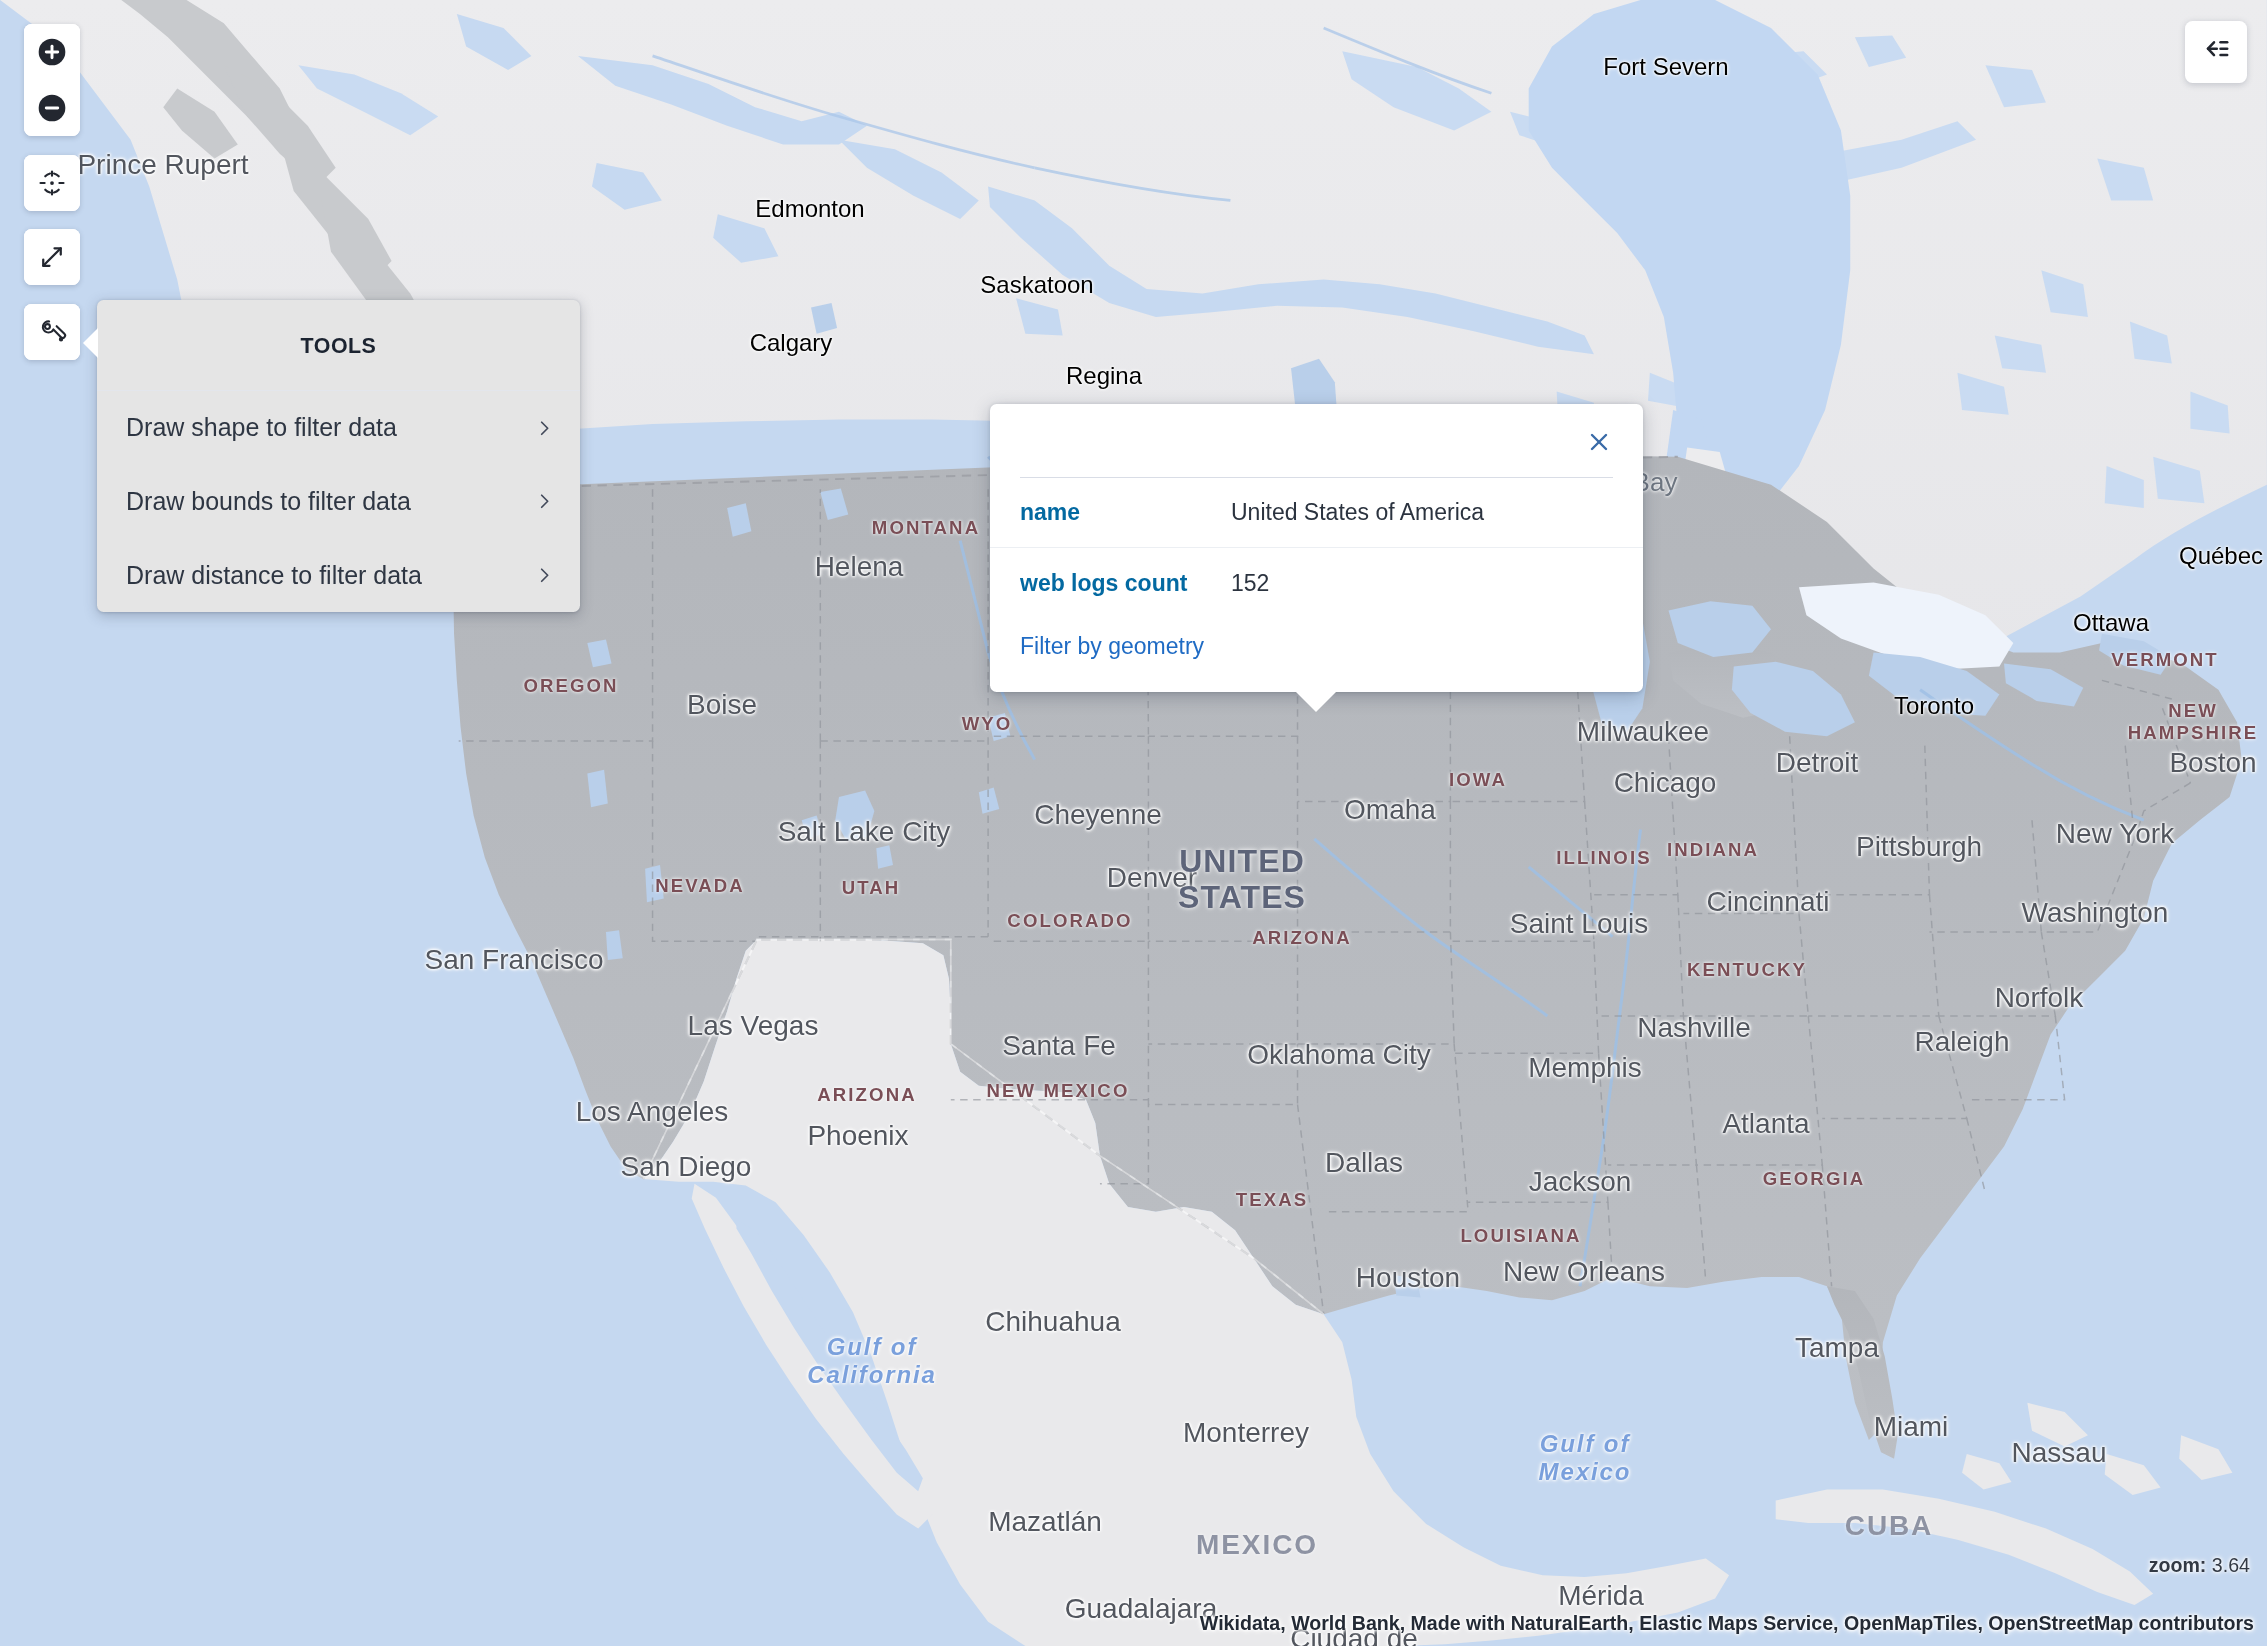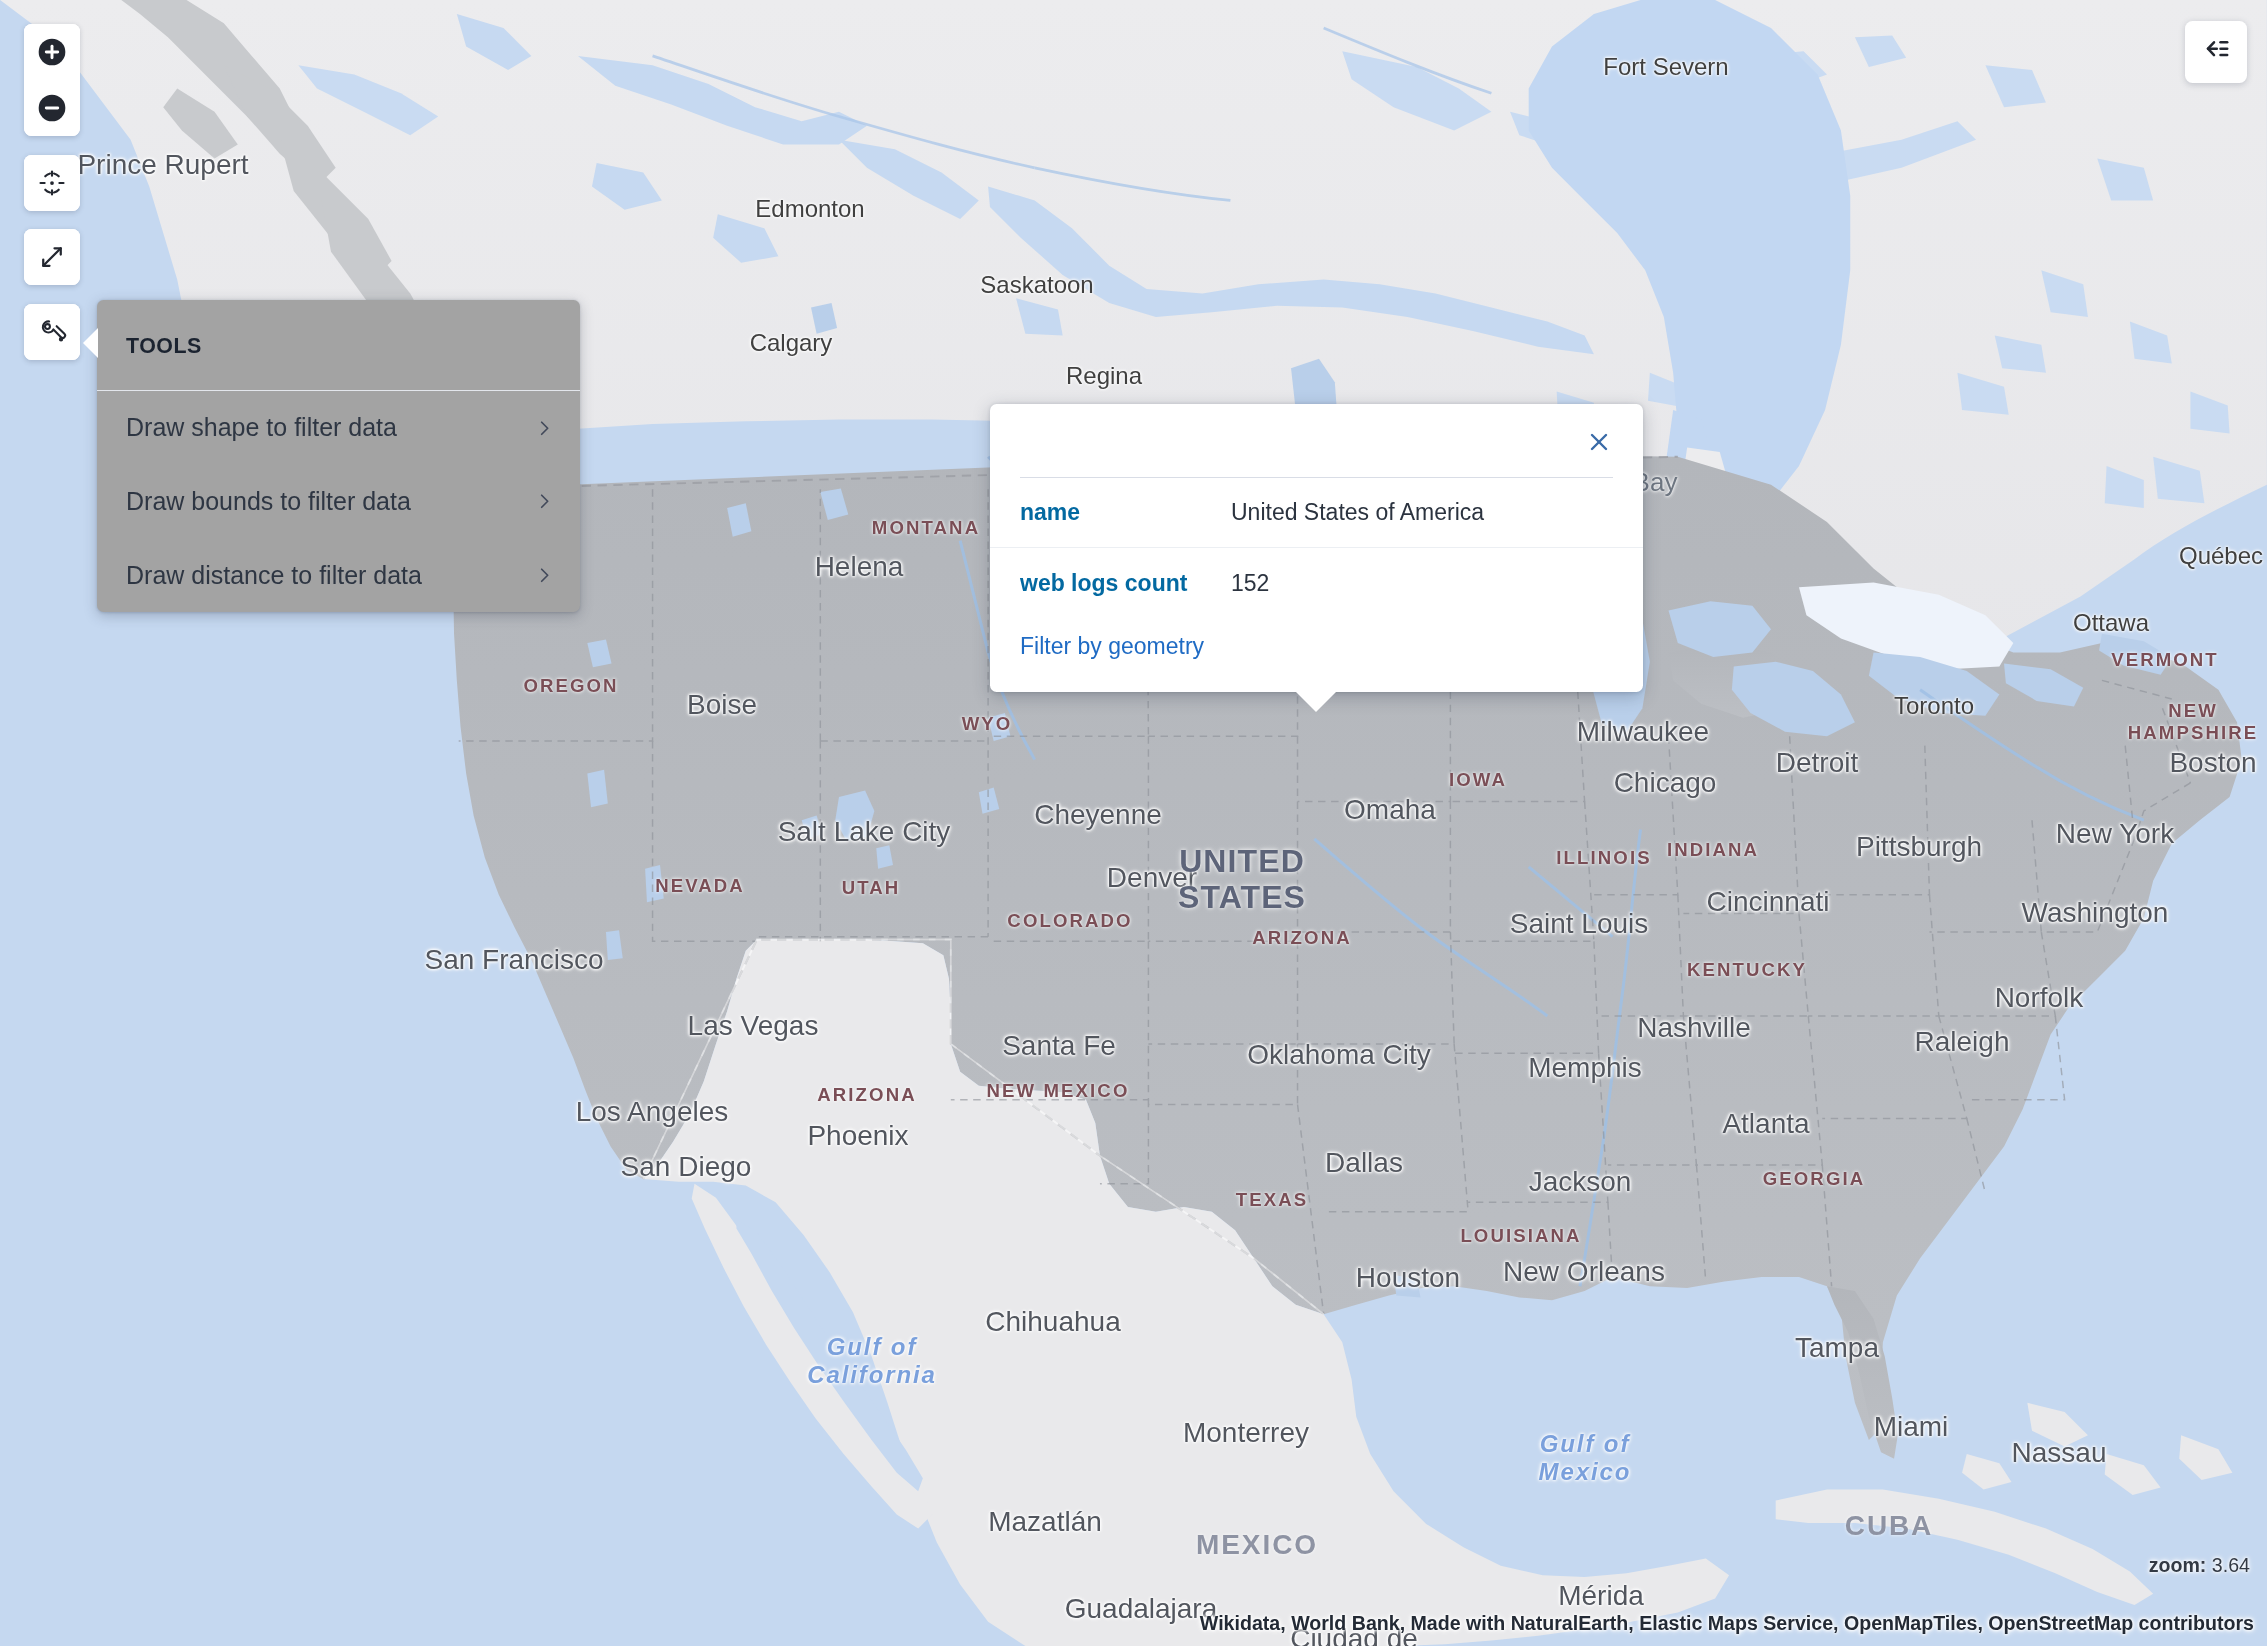--- a/index.html
+++ b/index.html
@@ -22,21 +22,21 @@
     white-space: pre;
     pointer-events: none;
     transform: translate(-50%, -50%);
     text-align: center;
   }
   .lbl-city {
     font-size: 28px; color: #52565e; font-weight: 400;
     text-shadow: 0 0 2.8px #fff, 0 0 2.8px #fff, 0 0 3.7px #fff, 0 0 5.6px #fff;
   }
   .lbl-city-sm {
-    font-size: 24px; color: #404040; font-weight: 400;
+    font-size: 24px; color: #000000; font-weight: 400;
     text-shadow: 0 0 2.8px #fff, 0 0 2.8px #fff, 0 0 4.7px #fff;
   }
   .lbl-state {
     font-size: 18.6px; color: #7a4e56; font-weight: 700; letter-spacing: 2.1px;
     text-shadow: 0 0 2.8px rgba(255,255,255,.85), 0 0 4.7px rgba(255,255,255,.7);
   }
   .lbl-country {
     font-size: 32px; color: #5d6479; font-weight: 700; letter-spacing: 1.1px;
     line-height: 1.12;
     text-shadow: 0 0 3.7px rgba(255,255,255,.8), 0 0 6.5px rgba(255,255,255,.6);
@@ -65,23 +65,24 @@
   .ctrl-btn {
     width: 56px; height: 56px; display: flex; align-items: center;
     justify-content: center; cursor: pointer; background: #fff; border: none;
     padding: 0;
   }
   .ctrl-btn svg { display: block; }
 
   
   #tools-popover {
     position: absolute; left: 97px; top: 300px; width: 483px;
-    background: #a3a3a3; border-radius: 6.5px;
+    background: #e5e5e5; border-radius: 6.5px;
     box-shadow: 0 3.7px 13px rgba(45,55,75,.26), 0 0.9px 2.8px rgba(45,55,75,.18);
     z-index: 45;
+    text-align: center;
   }
   #tools-popover::before {
     content: ""; position: absolute; left: -14px; top: 28px;
     border-top: 15px solid transparent;
     border-bottom: 15px solid transparent;
     border-right: 15px solid #fff;
   }
   .tools-title {
     font-size: 21.4px; font-weight: 700; color: #1b2330;
     letter-spacing: 0.5px; padding: 34px 29px 31px 29px;

